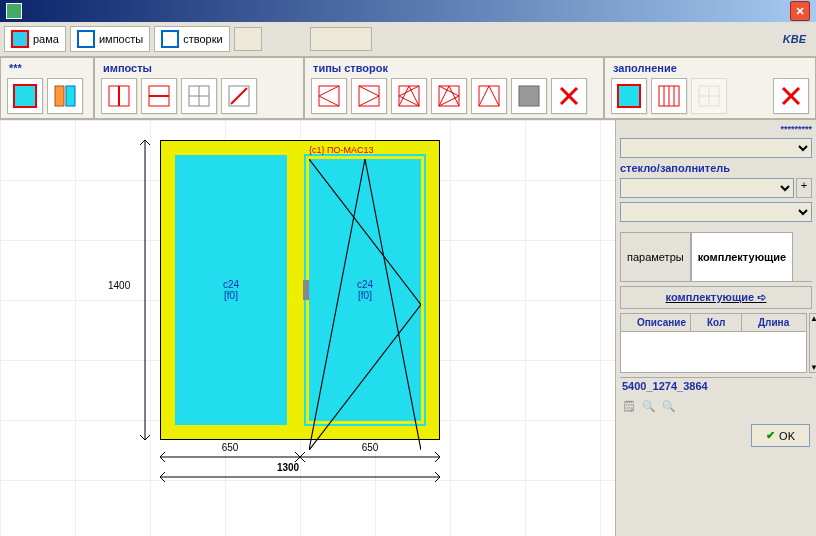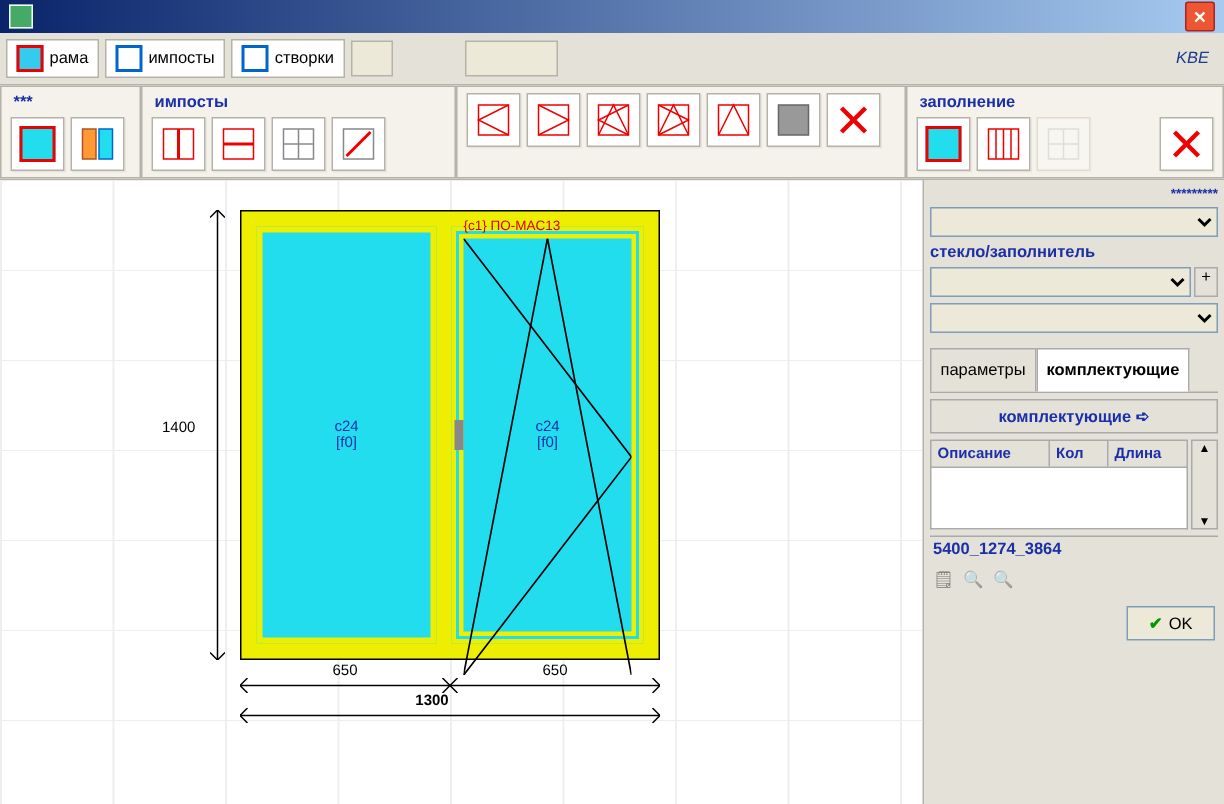--- a/index.html
+++ b/index.html
@@ -8,21 +8,21 @@
 .titlebar .title-icon{width:14px;height:14px;margin-right:4px;border:1px solid #fff;background:#4a6;} 
 .titlebar .close-btn{margin-left:auto;width:18px;height:18px;background:#e53;border:1px solid #a22;color:#fff;display:flex;align-items:center;justify-content:center;font-weight:700;cursor:pointer;border-radius:2px;}
 .toolbar1{height:30px;background:#e4e1d8;border-bottom:1px solid #b5b2a7;display:flex;align-items:center;padding:2px 4px;gap:4px;text-align:right;}
 .tb-item{display:inline-flex;align-items:center;gap:4px;padding:3px 6px;border:1px solid #b5b2a7;background:#fff;cursor:pointer;}
 .tb-item .ic{width:14px;height:14px;display:inline-block;}
 .ic-frame{border:2px solid #e00;background:#3ce;}
 .ic-impost{border:2px solid #06c;background:#fff;}
 .ic-sash{border:2px solid #06c;background:#fff;position:relative;}
 .tb-box{width:26px;height:22px;border:1px solid #b5b2a7;background:#ece9d8;display:inline-flex;align-items:center;justify-content:center;}
 .tb-field{width:60px;height:22px;border:1px solid #b5b2a7;background:#ece9d8;}
-.brand{margin-left:auto;color:#1a3a8a;font-style:italic;font-weight:400;padding-right:6px;}
+.brand{margin-left:auto;color:#1a3a8a;font-style:italic;font-weight:700;padding-right:6px;}
 .sectionbar{display:flex;background:#f4f2ea;border-bottom:1px solid #b5b2a7;}
 .sec{border:1px solid #b5b2a7;background:#f4f2ea;padding:2px 4px;}
 .sec-label{color:#1b2fa8;font-weight:700;font-size:11px;padding:2px 4px;display:block;}
 .sec-row{display:flex;gap:4px;padding:2px;}
 .iconbtn{width:34px;height:34px;border:1px solid #b5b2a7;background:#fff;display:inline-flex;align-items:center;justify-content:center;box-shadow:1px 1px 0 rgba(0,0,0,.05);cursor:pointer;}
 .iconbtn svg,.iconbtn .g{width:24px;height:24px;}
 .workarea{display:flex;height:calc(536px - 22px - 32px - 64px);}
 .canvas-wrap{flex:1;background:#fff;position:relative;border-right:1px solid #b5b2a7;overflow:hidden;}
 .grid{position:absolute;inset:0;background-image:linear-gradient(#eee 1px,transparent 1px),linear-gradient(90deg,#eee 1px,transparent 1px);background-size:75px 60px;}
 .canvas{position:absolute;left:160px;top:20px;}
@@ -32,27 +32,27 @@
 .pane2{border:8px double #ee0;}
 .handle{position:absolute;left:-6px;top:50%;width:6px;height:20px;background:#888;transform:translateY(-50%);}
 .tiltline{position:absolute;inset:0;}
 .dim-h{position:absolute;color:#000;font-size:10px;text-align:center;}
 .dim-v{position:absolute;left:108px;top:160px;font-size:10px;text-align:right;}
 .sidepanel{width:200px;background:#e4e1d8;padding:4px;display:flex;flex-direction:column;gap:4px;box-sizing:border-box;}
 .sp-label{color:#1b2fa8;font-weight:700;}
 .sp-select{width:100%;height:20px;border:1px solid #7f9db9;background:#fff;box-sizing:border-box;}
 .sp-select.dis{background:#ece9d8;}
 .tabs{display:flex;border-bottom:1px solid #aaa;margin-top:6px;}
-.tab{padding:8px 6px;border:1px solid #aaa;border-bottom:none;background:#e4e1d8;font-size:11px;cursor:pointer;}
+.tab{padding:18px 6px;border:1px solid #aaa;border-bottom:none;background:#e4e1d8;font-size:11px;cursor:pointer;}
 .tab.active{background:#fff;font-weight:700;}
-.btnrow{border:1px solid #aaa;padding:4px;text-align:center;background:#e4e1d8;}
+.btnrow{border:1px solid #aaa;padding:4px;text-align:center;background:#e4e1d8;text-decoration:underline;}
 .linkbtn{color:#1b2fa8;font-weight:700;cursor:pointer;}
 .arrow{color:#1b2fa8;}
 .tbl{display:flex;border:1px solid #aaa;background:#e4e1d8;}
-.tbl .col{flex:1;border-right:1px solid #aaa;padding:3px 4px;color:#1b2fa8;font-weight:700;font-size:10px;}
+.tbl .col{flex:1;border-right:1px solid #aaa;padding:3px 4px;color:#1b2fa8;font-weight:700;font-size:10px;margin-left:12px;}
 .tbl .col:last-child{border-right:none;}
 .scroll{width:16px;background:#e4e1d8;border:1px solid #aaa;margin-left:2px;display:flex;flex-direction:column;justify-content:space-between;align-items:center;font-size:8px;}
 .tbody{height:40px;border:1px solid #aaa;border-top:none;background:#fff;}
 .status{color:#1b2fa8;font-weight:700;border-top:1px solid #aaa;padding:2px;}
 .toolrow{padding:2px;display:flex;gap:4px;align-items:center;}
 .mini{width:16px;height:16px;opacity:.5;}
 .okbtn{margin-left:auto;border:1px solid #7f9db9;background:#ece9d8;padding:4px 14px;display:inline-flex;align-items:center;gap:4px;cursor:pointer;}
 .check{color:#090;font-weight:700;}
 .ast{color:#1b2fa8;font-weight:700;font-size:9px;}
 </style>
@@ -122,20 +122,21 @@
         </span>
       <span class="iconbtn">
           <svg viewBox="0 0 24 24">
             <rect x="2" y="2" width="20" height="20" fill="#fff" stroke="#888"></rect>
             <line x1="4" y1="20" x2="20" y2="4" stroke="#e00" stroke-width="2"></line>
           </svg>
         </span>
     </div>
   </div>
   <div class="sec" style="width:290px">
+    <span class="sec-label">типы створок</span>
     <div class="sec-row">
       <span class="iconbtn">
           <svg viewBox="0 0 24 24">
             <rect x="2" y="2" width="20" height="20" fill="#fff" stroke="#e00"></rect>
             <polyline points="22,2 2,12 22,22" fill="none" stroke="#e00"></polyline>
           </svg>
         </span>
       <span class="iconbtn">
           <svg viewBox="0 0 24 24">
             <rect x="2" y="2" width="20" height="20" fill="#fff" stroke="#e00"></rect>

